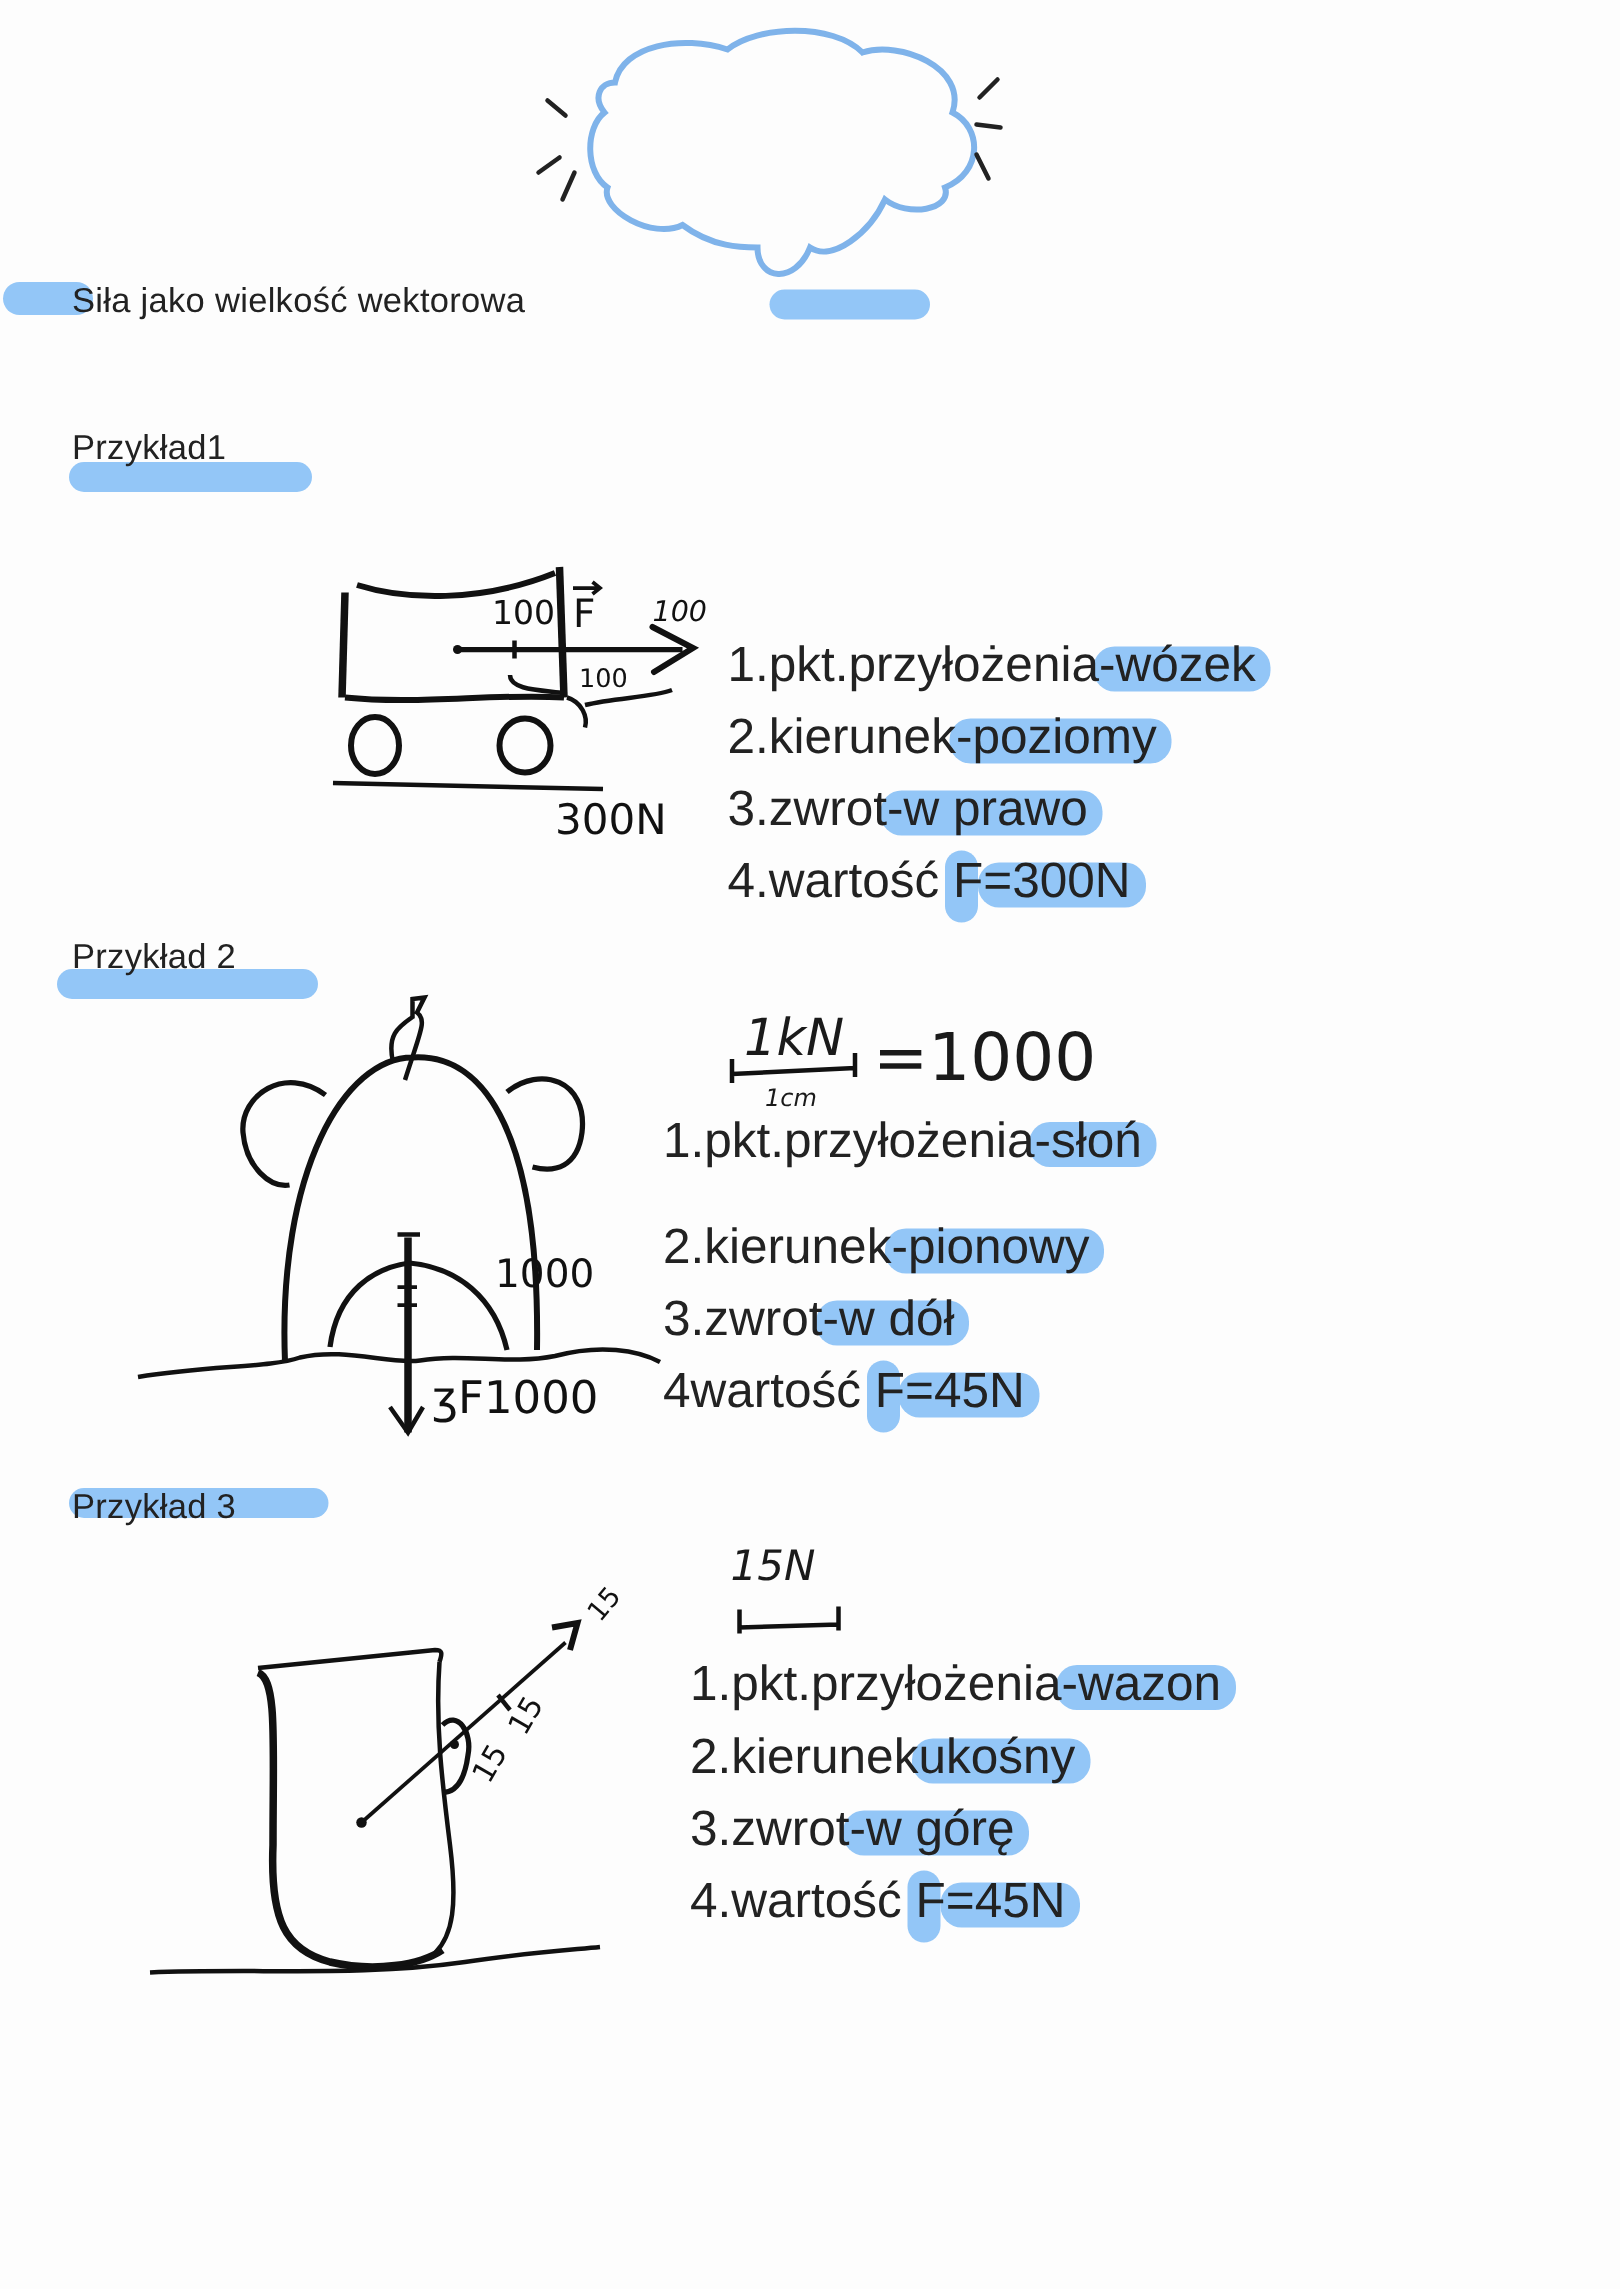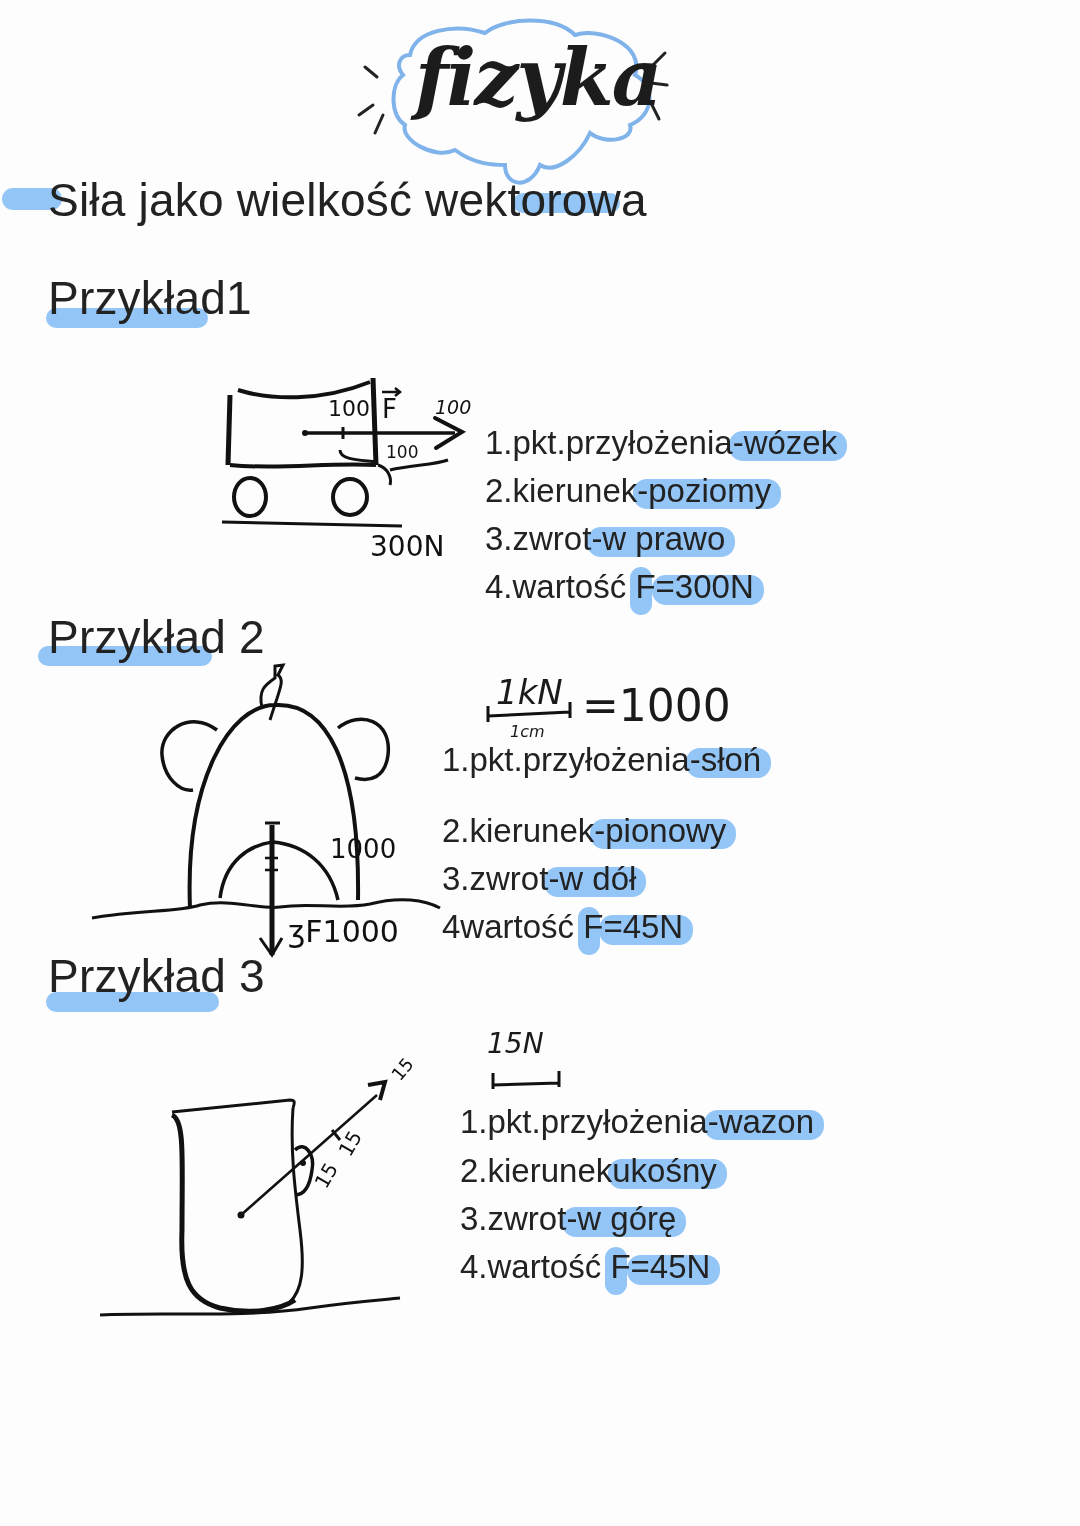--- a/index.html
+++ b/index.html
@@ -3,21 +3,21 @@
 <meta charset="utf-8">
 <style>
   html, body { margin: 0; padding: 0; }
   body {
     width: 1080px; height: 1526px; background: #fdfdfd; position: relative; overflow: hidden;
     font-family: "Liberation Sans", "DejaVu Sans", sans-serif; color: #222;
   }
   .abs { position: absolute; }
   .hl { position: absolute; background: #93c6f7; border-radius: 12px; }
   .txt { position: absolute; white-space: nowrap; font-size: 33px; line-height: 40px; color: #222; letter-spacing: 0.2px; }
-  .heading { font-size: 46px; }
+  .heading { font-size: 23px; }
   .hand { font-family: "DejaVu Sans", sans-serif; font-style: italic; color: #1a1a1a; }
   svg { position: absolute; overflow: visible; }
   .list-line { position: absolute; white-space: nowrap; font-size: 33px; line-height: 40px; }
   .mark { position: relative; display: inline-block; }
   .mark::before {
     content: ""; position: absolute; left: -4px; right: -10px; top: 8px; bottom: 2px;
     background: #93c6f7; border-radius: 14px; z-index: -1;
   }
   .fmark { position: relative; display: inline-block; }
   .fmark::before {
@@ -33,21 +33,20 @@
   <svg width="320" height="175" viewBox="0 0 320 175" style="left:0;top:0;">
     <path d="M55 40 C60 15, 100 8, 130 18 C150 2, 200 0, 220 20 C245 12, 290 30, 280 60 C300 70, 300 100, 275 110 C280 125, 250 130, 235 118 C225 140, 200 160, 185 150 C175 175, 150 172, 150 150 C140 150, 120 150, 100 135 C80 145, 45 125, 50 110 C35 100, 35 70, 48 60 C40 50, 45 40, 55 40 Z" fill="none" stroke="#7fb3ea" stroke-width="4"></path>
 
     <path d="M10 52 L22 62" stroke="#222" stroke-width="3" stroke-linecap="round"></path>
     <path d="M4 100 L18 90" stroke="#222" stroke-width="3" stroke-linecap="round"></path>
     <path d="M20 118 L28 100" stroke="#222" stroke-width="3" stroke-linecap="round"></path>
     <path d="M298 50 L310 38" stroke="#222" stroke-width="3" stroke-linecap="round"></path>
     <path d="M296 68 L312 70" stroke="#222" stroke-width="3" stroke-linecap="round"></path>
     <path d="M296 88 L304 104" stroke="#222" stroke-width="3" stroke-linecap="round"></path>
   </svg>
-  <div style="position:absolute; left:60px; top:18px; font-family:'DejaVu Serif', serif; font-style:italic; font-weight:bold; font-size:78px; line-height:90px; color:#1c1c1c; letter-spacing:-2px;">fizyka</div>
 </div>
 
 <div class="hl" style="left:2px; top:188px; width:60px; height:22px;"></div>
 <div class="hl" style="left:513px; top:193px; width:107px; height:20px;"></div>
 <div class="txt heading" style="left:48px; top:180px;">Siła jako wielkość wektorowa</div>
 
 <div class="hl" style="left:46px; top:308px; width:162px; height:20px;"></div>
 <div class="txt heading" style="left:48px; top:278px;text-align:center;">Przykład1</div>
 
 <svg width="270" height="200" viewBox="0 0 270 200" style="left:210px; top:370px;">
@@ -123,21 +122,21 @@
   </div>
   <div class="list-line row" style="left:442px; top:859px;">
     <span>3.zwrot</span><span class="mark">-w dół</span>
   </div>
   <div class="list-line row" style="left:442px; top:907px;">
     <span>4wartość </span><span class="fmark">F</span><span class="mark">=45N</span>
   </div>
 </div>
 
 <div class="hl" style="left:46px; top:992px; width:173px; height:20px;"></div>
-<div class="txt heading" style="left:48px; top:956px;">Przykład 3</div>
+<div class="txt heading" style="left:48px; top:984px;">Przykład 3</div>
 
 <svg width="340" height="300" viewBox="0 0 340 300" style="left:90px; top:1030px;">
   <path d="M82 82 L200 70 C205 70, 205 72, 203 78" stroke="#111" stroke-width="3" fill="none"></path>
   <path d="M82 85 C95 90, 92 130, 92 200 C90 250, 100 270, 130 278 C160 285, 190 280, 205 270" stroke="#111" stroke-width="5" fill="none"></path>
   <path d="M203 78 C200 120, 205 160, 210 200 C215 240, 212 260, 200 272" stroke="#111" stroke-width="3" fill="none"></path>
   <path d="M10 285 C80 282, 150 288, 220 278 C260 272, 290 270, 310 268" stroke="#111" stroke-width="3" fill="none"></path>
   <path d="M205 120 C215 110, 225 125, 222 140 C220 155, 215 165, 205 165" stroke="#111" stroke-width="3.5" fill="none"></path>
   <circle cx="151" cy="185" r="3.5" fill="#111"></circle>
   <path d="M151 185 L287 65" stroke="#111" stroke-width="2.5"></path>
   <circle cx="213" cy="133" r="3" fill="#111"></circle>

